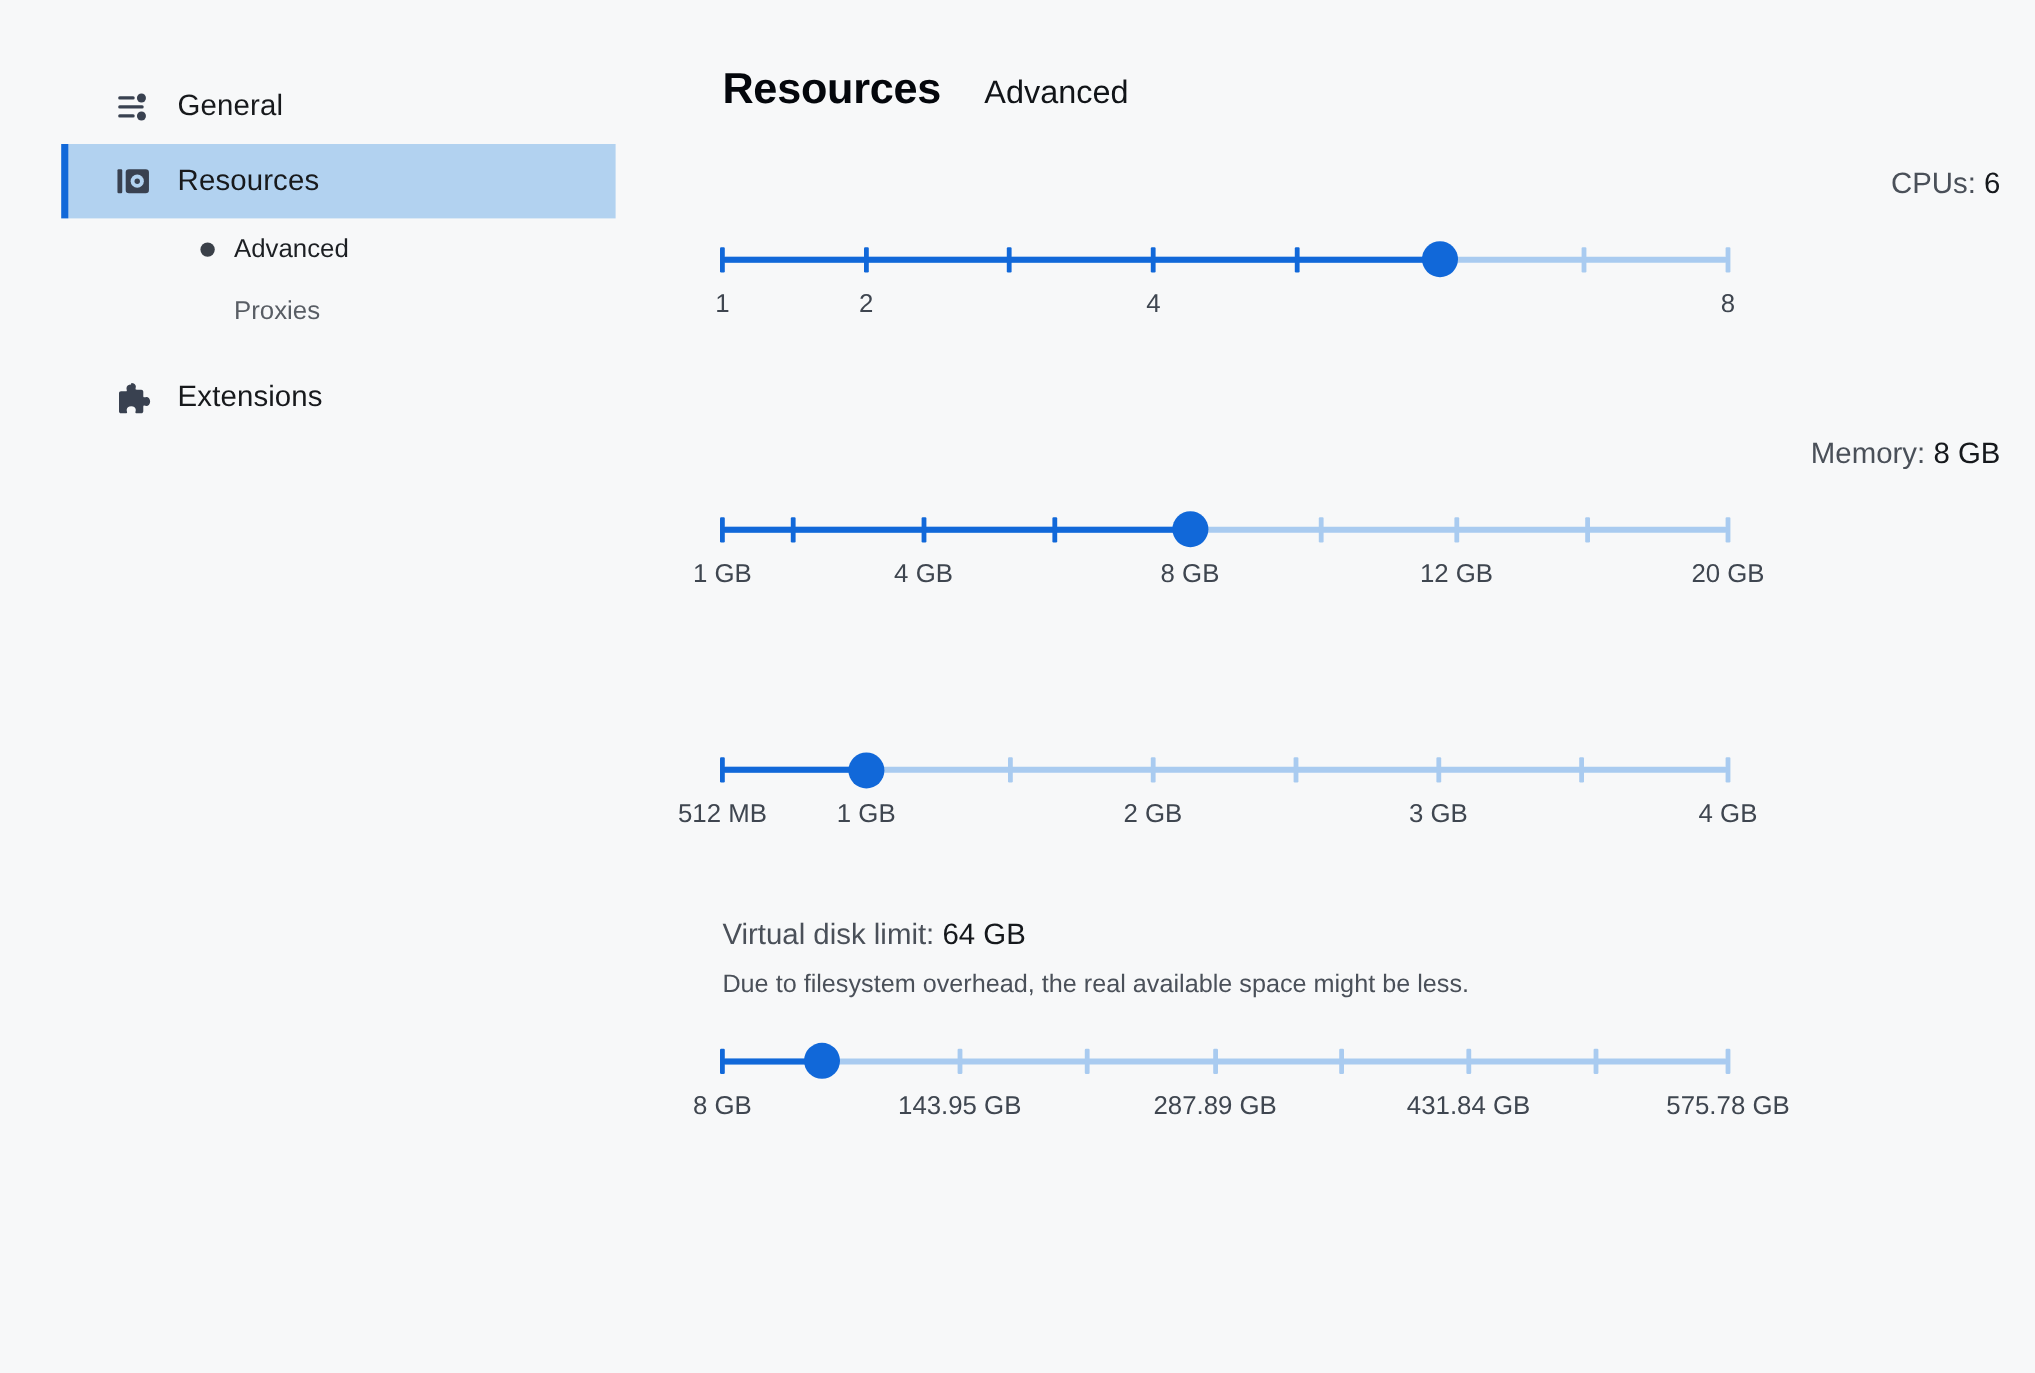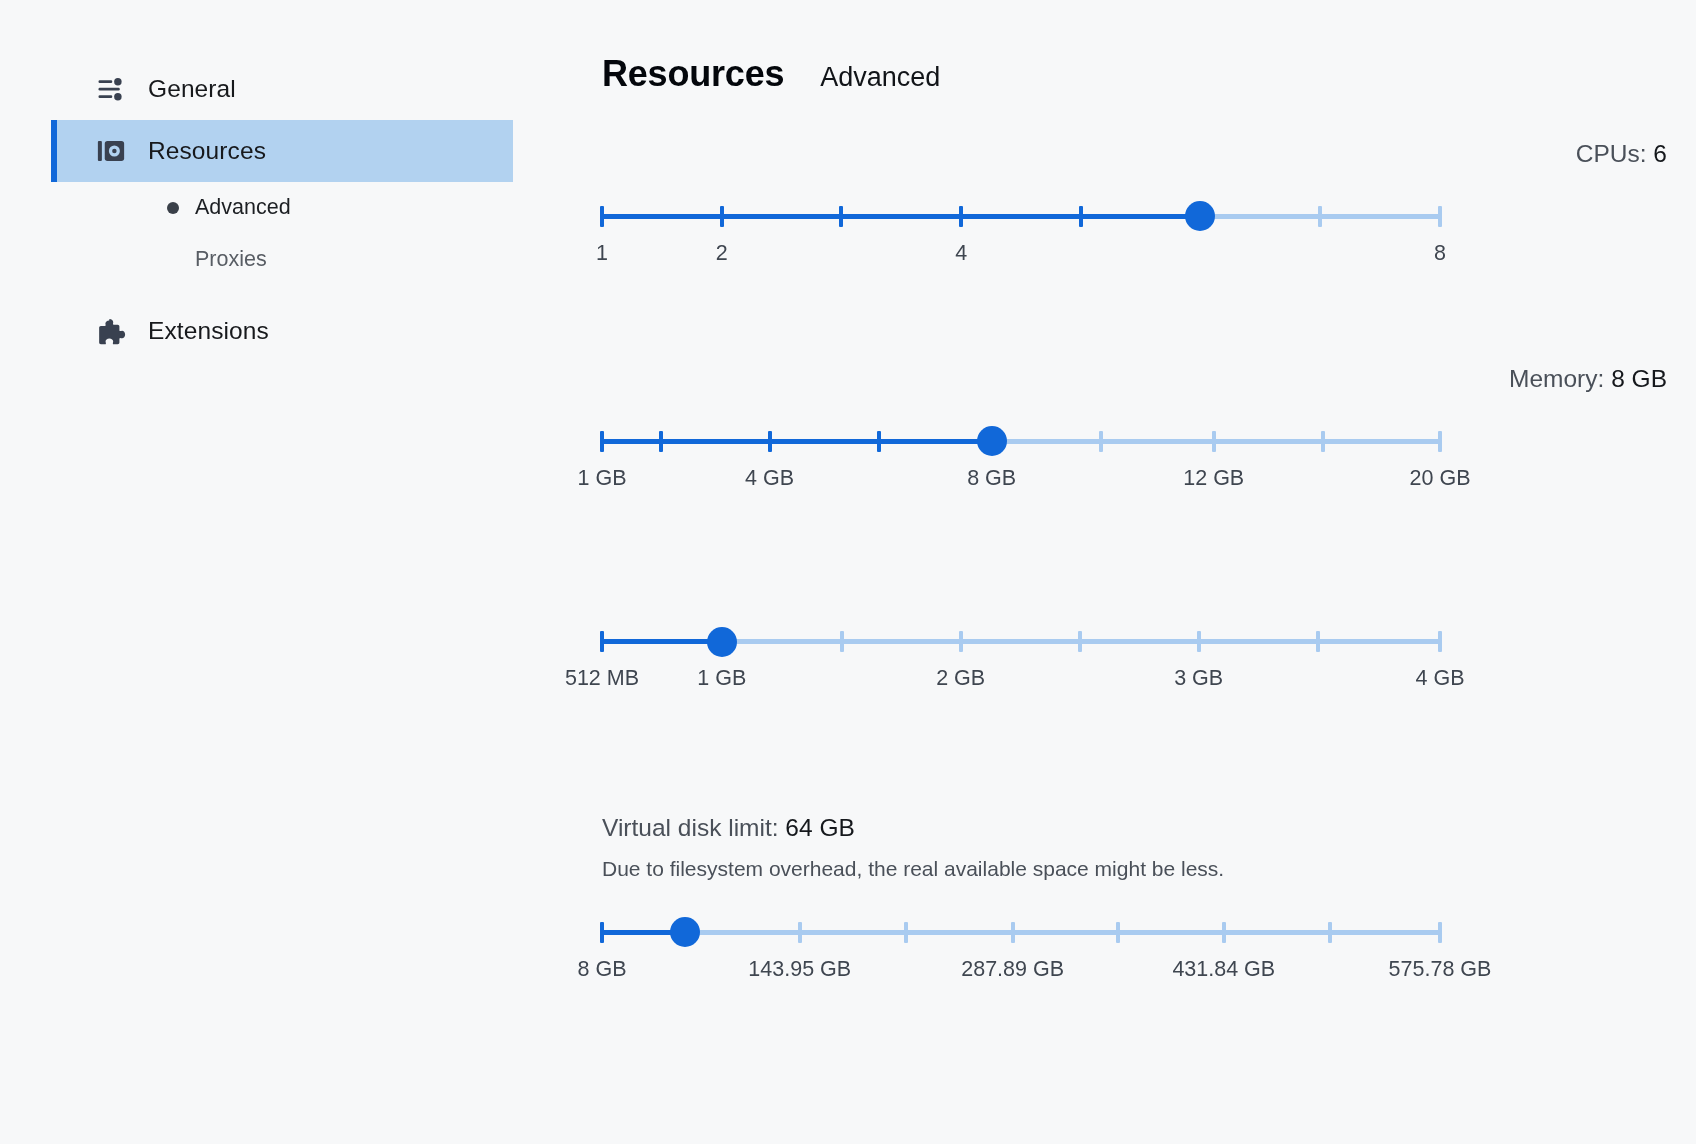--- a/index.html
+++ b/index.html
@@ -337,21 +337,21 @@
         </div>
       <div class="tick-labels">
           <div class="tick-label" style="left: 0%;">512 MB</div>
           <div class="tick-label" style="left: 14.3%;">1 GB</div>
           <div class="tick-label" style="left: 42.8%;">2 GB</div>
           <div class="tick-label" style="left: 71.2%;">3 GB</div>
           <div class="tick-label" style="left: 100%;">4 GB</div>
         </div>
     </section>
 
-    <section class="section" style="top:816px;">
+    <section class="section" style="top:768px;">
       <div class="section-label">
         <span>Virtual disk limit:</span>
         <span class="val">64 GB</span>
       </div>
       <div class="section-note">Due to filesystem overhead, the real available space might be less.</div>
       <div class="slider" style="margin-top:38px;">
           <div class="track-bg"></div>
           <div class="track-fill" style="width: 9.9%;"></div>
           <div class="tick filled" style="left: 0%;"></div>
           <div class="tick" style="left: 23.6%;"></div>

